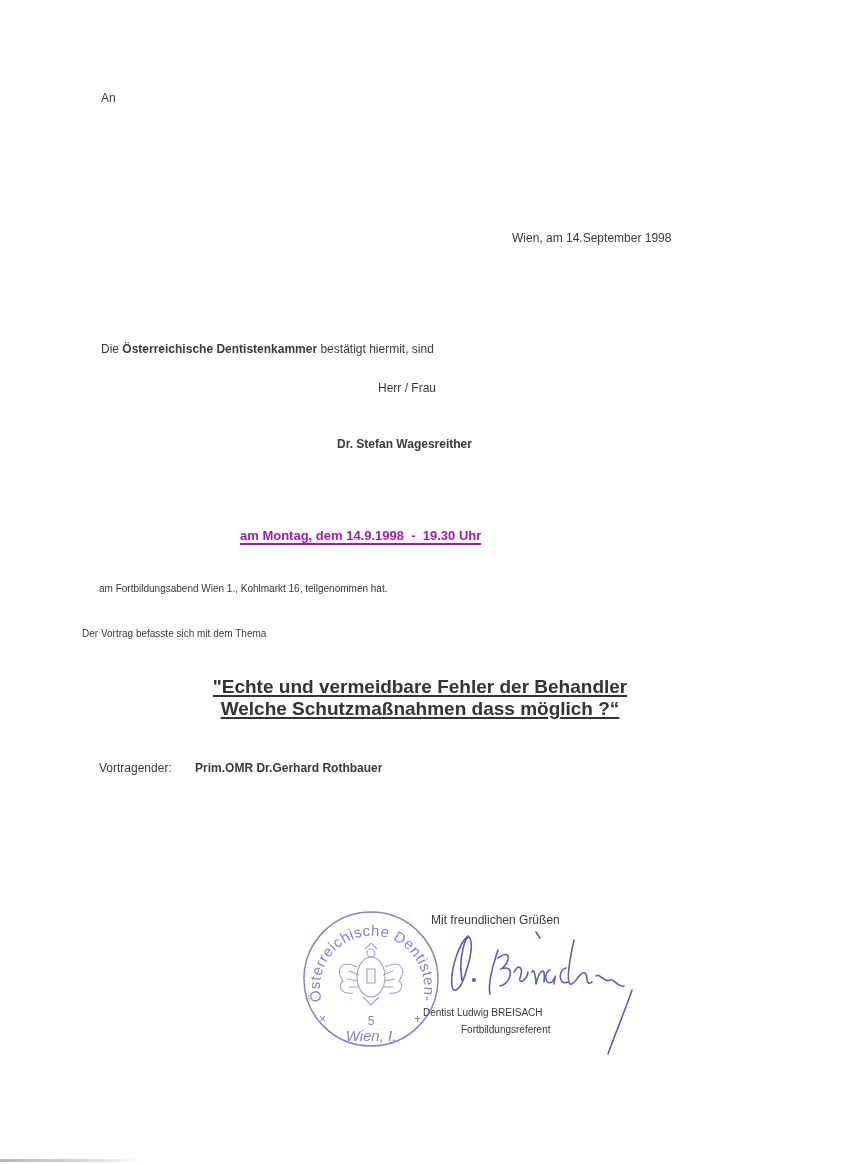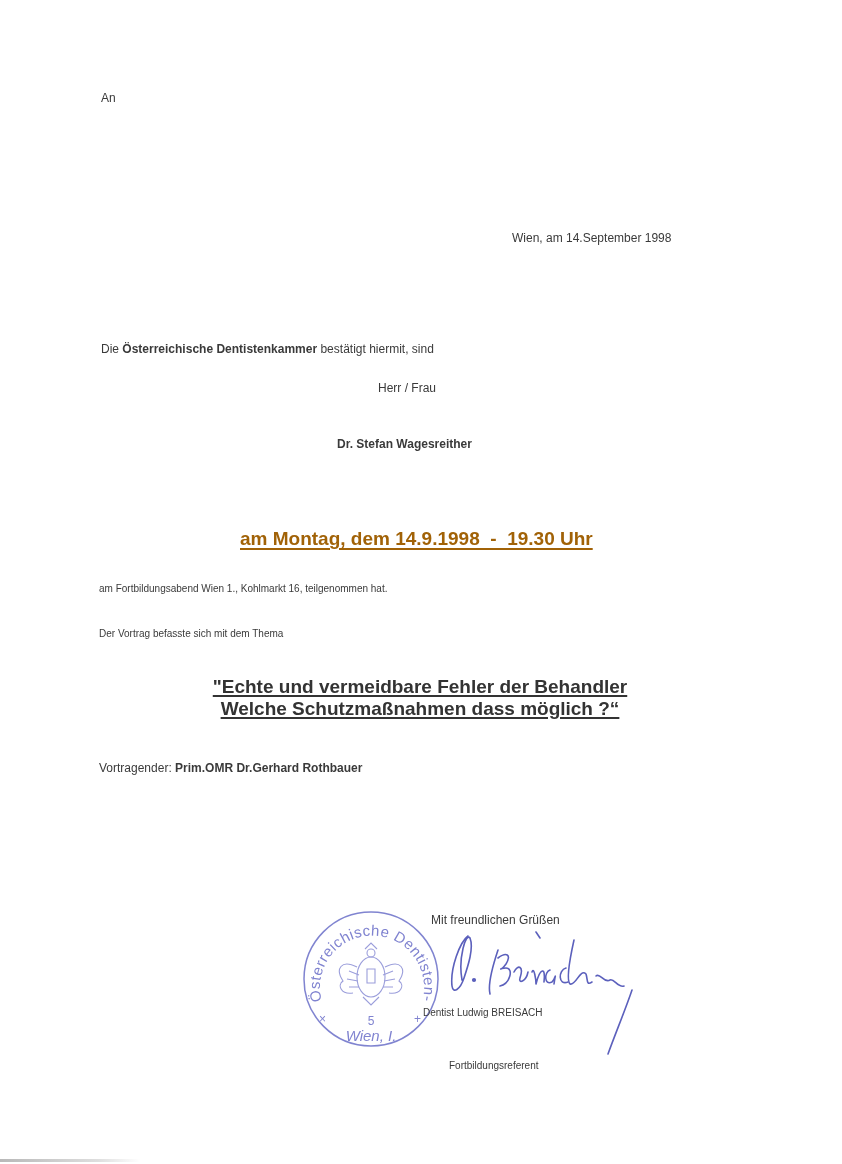--- a/index.html
+++ b/index.html
@@ -12,21 +12,21 @@
       height: 1164px;
       position: relative;
       overflow: hidden;
       font-family: "Liberation Sans", sans-serif;
       color: #3a3a3a;
     }
     .abs { position: absolute; white-space: nowrap; }
     .t13 { font-size: 10px; }
     .t14 { font-size: 12px; }
     .bold { font-weight: bold; }
-    .big { font-size: 19px; font-weight: bold; color: #a16207; text-decoration: underline; text-decoration-thickness: 2px; text-underline-offset: 3px; }
+    .big { font-size: 13px; font-weight: bold; color: #a21caf; text-decoration: underline; text-decoration-thickness: 2px; text-underline-offset: 3px; }
     .topic-line { font-size: 19px; font-weight: bold; color: #333; text-decoration: underline; text-decoration-thickness: 2px; text-underline-offset: 2px; display: block; text-align: center; line-height: 22px; }
 
     #stamp {
       position: absolute;
       left: 301px;
       top: 909px;
       width: 140px;
       height: 140px;
     }
     #signature {
@@ -60,30 +60,30 @@
   </div>
 
   <div class="abs t14" style="left:378px; top:381px;">Herr / Frau</div>
 
   <div class="abs t14 bold" style="left:325px; top:437px;margin-left:12px;">Dr. Stefan Wagesreither</div>
 
   <div class="abs big" style="left:240px; top:528px; white-space:pre;">am Montag, dem 14.9.1998  -  19.30 Uhr</div>
 
   <div class="abs t13" style="left:99px; top:583px;">am Fortbildungsabend Wien 1., Kohlmarkt 16, teilgenommen hat.</div>
 
-  <div class="abs t13" style="left:99px; top:628px;">Der Vortrag befasste sich mit dem Thema</div>
+  <div class="abs t13" style="left:82px; top:628px;">Der Vortrag befasste sich mit dem Thema</div>
 
   <div class="abs" style="left:200px; top:676px; width:440px;">
     <span class="topic-line">"Echte und vermeidbare Fehler der Behandler</span>
     <span class="topic-line">Welche Schutzmaßnahmen dass möglich ?“</span>
   </div>
 
   <div class="abs t14" style="left:99px; top:761px;">
     <span>Vortragender:</span>
-    <span class="bold" style="margin-left:0;">Prim.OMR Dr.Gerhard Rothbauer</span>
+    <span class="bold" style="margin-left:20px;">Prim.OMR Dr.Gerhard Rothbauer</span>
   </div>
 
   <div class="abs t14" style="left:431px; top:913px;">Mit freundlichen Grüßen</div>
 
   <svg id="stamp" viewBox="0 0 140 140">
     <defs>
       <path id="arcTop" d="M 22 96 A 52 52 0 1 1 120 96" fill="none"></path>
     </defs>
     <circle cx="70" cy="70" r="67" fill="none" stroke="#6a6ec8" stroke-width="1.5" opacity="0.85"></circle>
     <text font-family="Liberation Sans, sans-serif" font-size="15" fill="#6a6ec8" opacity="0.85" letter-spacing="0.5">
@@ -120,16 +120,16 @@
       <path d="M126 40 C118 42 118 58 128 54"></path>
       <path d="M134 12 C130 30 126 52 130 56 C136 58 140 40 146 46 C148 52 146 58 152 54"></path>
       <path d="M156 48 C160 44 164 56 170 52 C174 50 178 60 184 58"></path>
 
       <path d="M192 62 C186 80 176 104 168 126"></path>
       <path d="M96 4 L100 10"></path>
     </g>
   </svg>
 
   <div class="abs t13" style="left:423px; top:1007px;text-align:center;">Dentist Ludwig BREISACH</div>
-  <div class="abs t13" style="left:449px; top:1024px;margin-top:36px;">Fortbildungsreferent</div>
+  <div class="abs t13" style="left:461px; top:1024px;">Fortbildungsreferent</div>
 
   <div class="scan-edge"></div>
 </div>
 
 </body></html>

